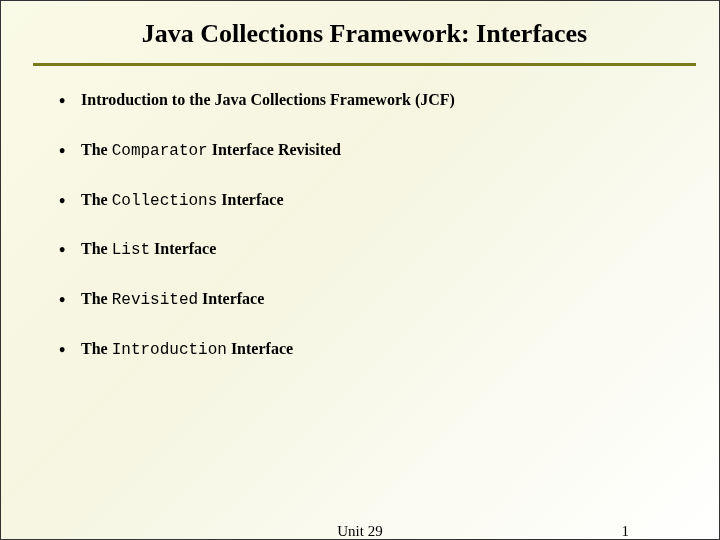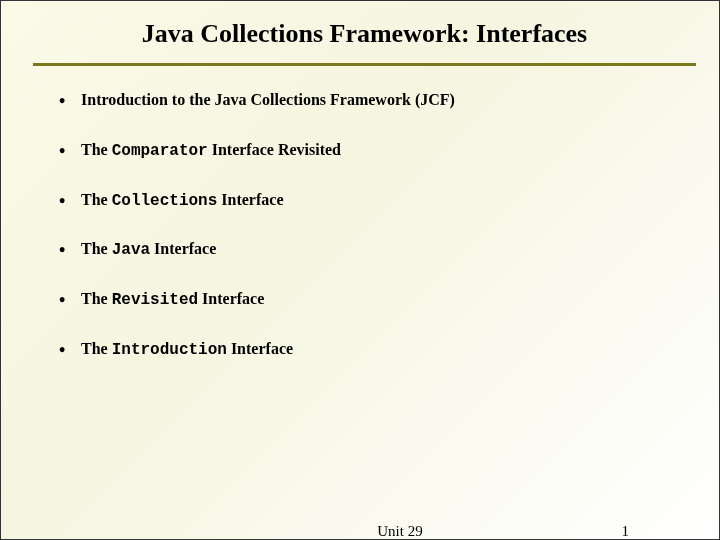--- a/index.html
+++ b/index.html
@@ -49,52 +49,51 @@
     }
     .bullets li::before {
       content: "•";
       position: absolute;
       left: 0;
       top: 0;
       font-size: 18px;
     }
     .bullets li .code {
       font-family: "Courier New", Courier, monospace;
-      font-weight: bold;
+      font-weight: normal;
     }
     .footer {
       position: absolute;
       bottom: 16px;
       left: 0;
       width: 100%;
       font-size: 15px;
       color: #000;
     }
     .footer-center {
       position: absolute;
       left: 50%;
       transform: translateX(-50%);
-      margin-left: 40px;
     }
     .footer-right {
       position: absolute;
       right: 90px;
     }
   </style>
 </head>
 <body>
 
 <div class="slide">
   <h1 class="title">Java Collections Framework: Interfaces</h1>
   <hr class="divider">
   <ul class="bullets">
     <li><span>Introduction to the Java Collections Framework (JCF)</span><span class="code"></span><span></span></li>
     <li><span>The </span><span class="code">Comparator</span><span> Interface Revisited</span></li>
     <li><span>The </span><span class="code">Collections</span><span> Interface</span></li>
-    <li><span>The </span><span class="code">Java</span><span> Interface</span></li>
+    <li><span>The </span><span class="code">List</span><span> Interface</span></li>
     <li><span>The </span><span class="code">Revisited</span><span> Interface</span></li>
     <li><span>The </span><span class="code">Introduction</span><span> Interface</span></li>
   </ul>
   <div class="footer">
     <span class="footer-center">Unit 29</span>
     <span class="footer-right">1</span>
   </div>
 </div>
 
 </body></html>

